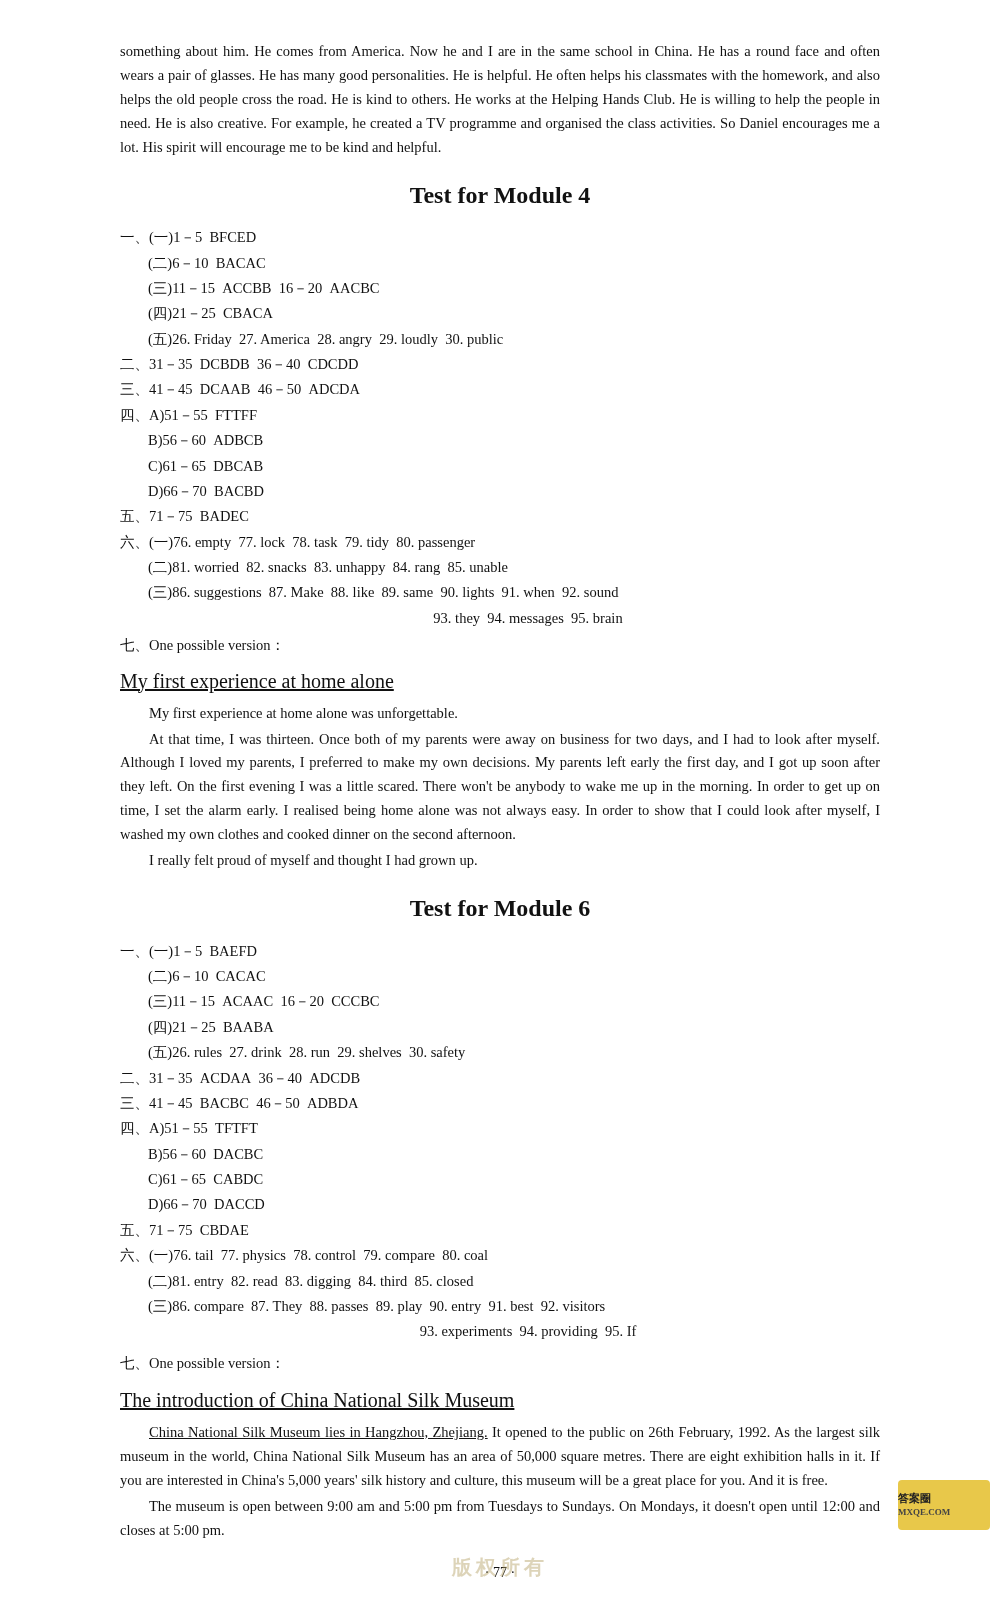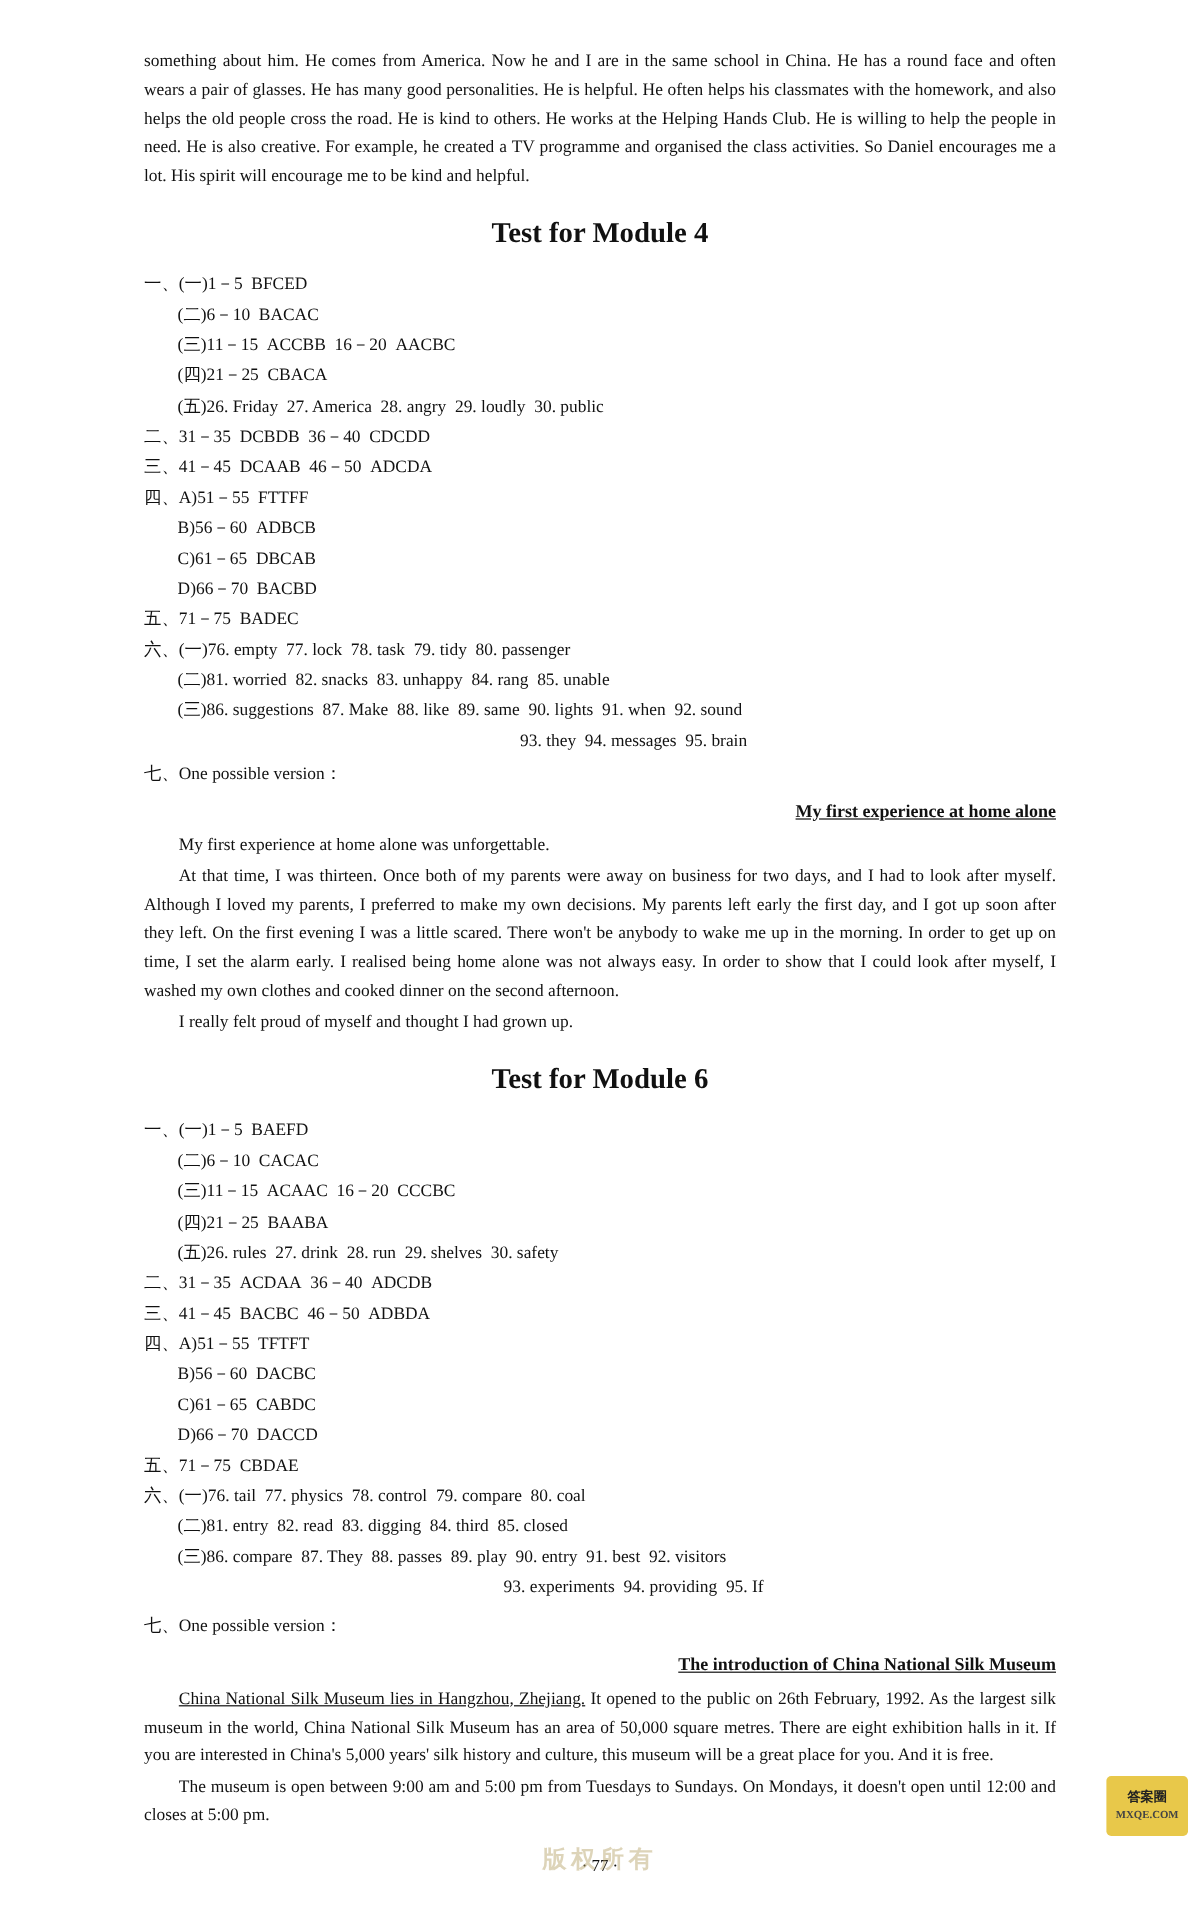--- a/index.html
+++ b/index.html
@@ -39,25 +39,25 @@
     .answer-block .indent {
       padding-left: 28px;
       display: block;
     }
     .answer-block .indent2 {
       padding-left: 56px;
       display: block;
       text-align: center;
     }
     .essay-title {
-      text-align: right;
-      font-weight: bold;
+      text-align: left;
+      font-weight: normal;
       text-decoration: underline;
       margin: 6px 0 4px 0;
-      font-size: 15px;
+      font-size: 20px;
     }
     .essay-para {
       text-indent: 2em;
       text-align: justify;
       margin-bottom: 2px;
     }
     .page-number {
       text-align: center;
       margin-top: 18px;
       font-size: 14px;
@@ -73,27 +73,26 @@
       letter-spacing: 4px;
       white-space: nowrap;
       pointer-events: none;
       user-select: none;
       text-align: right;
     }
     .watermark-top-right {
       position: absolute;
       top: 1480px;
       right: 10px;
-      width: 68px;
+      width: 92px;
       height: 50px;
       background: #e8c84a;
       border-radius: 4px;
       display: flex;
       flex-direction: column;
-      align-items: center;
       justify-content: center;
       font-size: 11px;
       font-weight: bold;
       color: #222;
       line-height: 1.3;
     }
     .logo-text {
       font-size: 9px;
       color: #444;
       margin-top: 2px;

